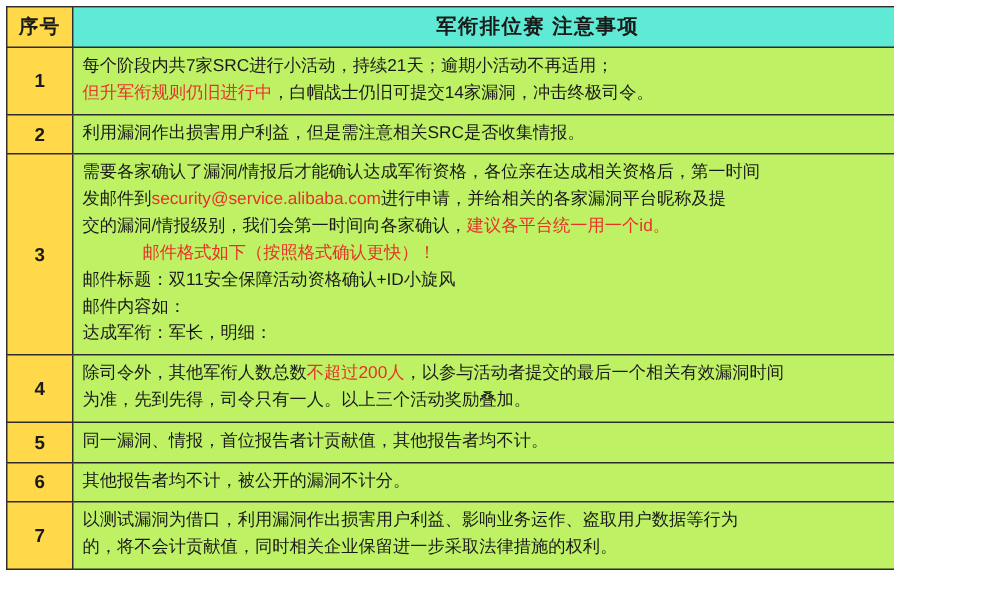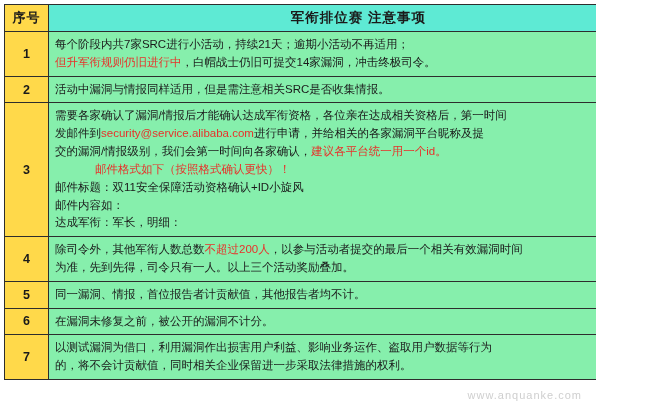--- a/index.html
+++ b/index.html
@@ -51,21 +51,21 @@
   .idx {
     background: #ffd94a;
     text-align: center;
     font-weight: bold;
     font-size: 12.5px;
     color: #1a1a1a;
   }
 
   
   .cell {
-    background: #86efac;
+    background: #bef264;
     line-height: 1.55;
   }
   .cell p {
     margin: 0;
   }
   .red {
     color: #e8312a;
   }
   .red-b {
     color: #e8312a;
@@ -114,21 +114,21 @@
           <td class="idx">1</td>
           <td class="cell">
             <p>每个阶段内共7家SRC进行小活动，持续21天；逾期小活动不再适用；</p>
             <p><span class="red">但升军衔规则仍旧进行中</span><span>，白帽战士仍旧可提交14家漏洞，冲击终极司令。</span></p>
           </td>
         </tr>
 
         <tr>
           <td class="idx">2</td>
           <td class="cell">
-            <p>活动中漏洞与情报同样适用，但是需注意相关SRC是否收集情报。</p>
+            <p>利用漏洞作出损害用户利益，但是需注意相关SRC是否收集情报。</p>
           </td>
         </tr>
 
         <tr>
           <td class="idx">3</td>
           <td class="cell r3">
             <p>需要各家确认了漏洞/情报后才能确认达成军衔资格，各位亲在达成相关资格后，第一时间</p>
             <p><span>发邮件到</span><span class="mail">security@service.alibaba.com</span><span>进行申请，并给相关的各家漏洞平台昵称及提</span></p>
             <p><span>交的漏洞/情报级别，我们会第一时间向各家确认，</span><span class="red">建议各平台统一用一个id。</span></p>
             <p><span class="red-b">邮件格式如下（按照格式确认更快）！</span></p>
@@ -149,28 +149,27 @@
         <tr>
           <td class="idx">5</td>
           <td class="cell">
             <p>同一漏洞、情报，首位报告者计贡献值，其他报告者均不计。</p>
           </td>
         </tr>
 
         <tr>
           <td class="idx">6</td>
           <td class="cell">
-            <p>在漏洞未修复之前，被公开的漏洞不计分。</p>
+            <p>其他报告者均不计，被公开的漏洞不计分。</p>
           </td>
         </tr>
 
         <tr>
           <td class="idx">7</td>
           <td class="cell">
             <p>以测试漏洞为借口，利用漏洞作出损害用户利益、影响业务运作、盗取用户数据等行为</p>
             <p>的，将不会计贡献值，同时相关企业保留进一步采取法律措施的权利。</p>
           </td>
         </tr>
       </tbody>
     </table>
   </div>
-  <div class="watermark">www.anquanke.com</div>
 </div>
 
 </body></html>

